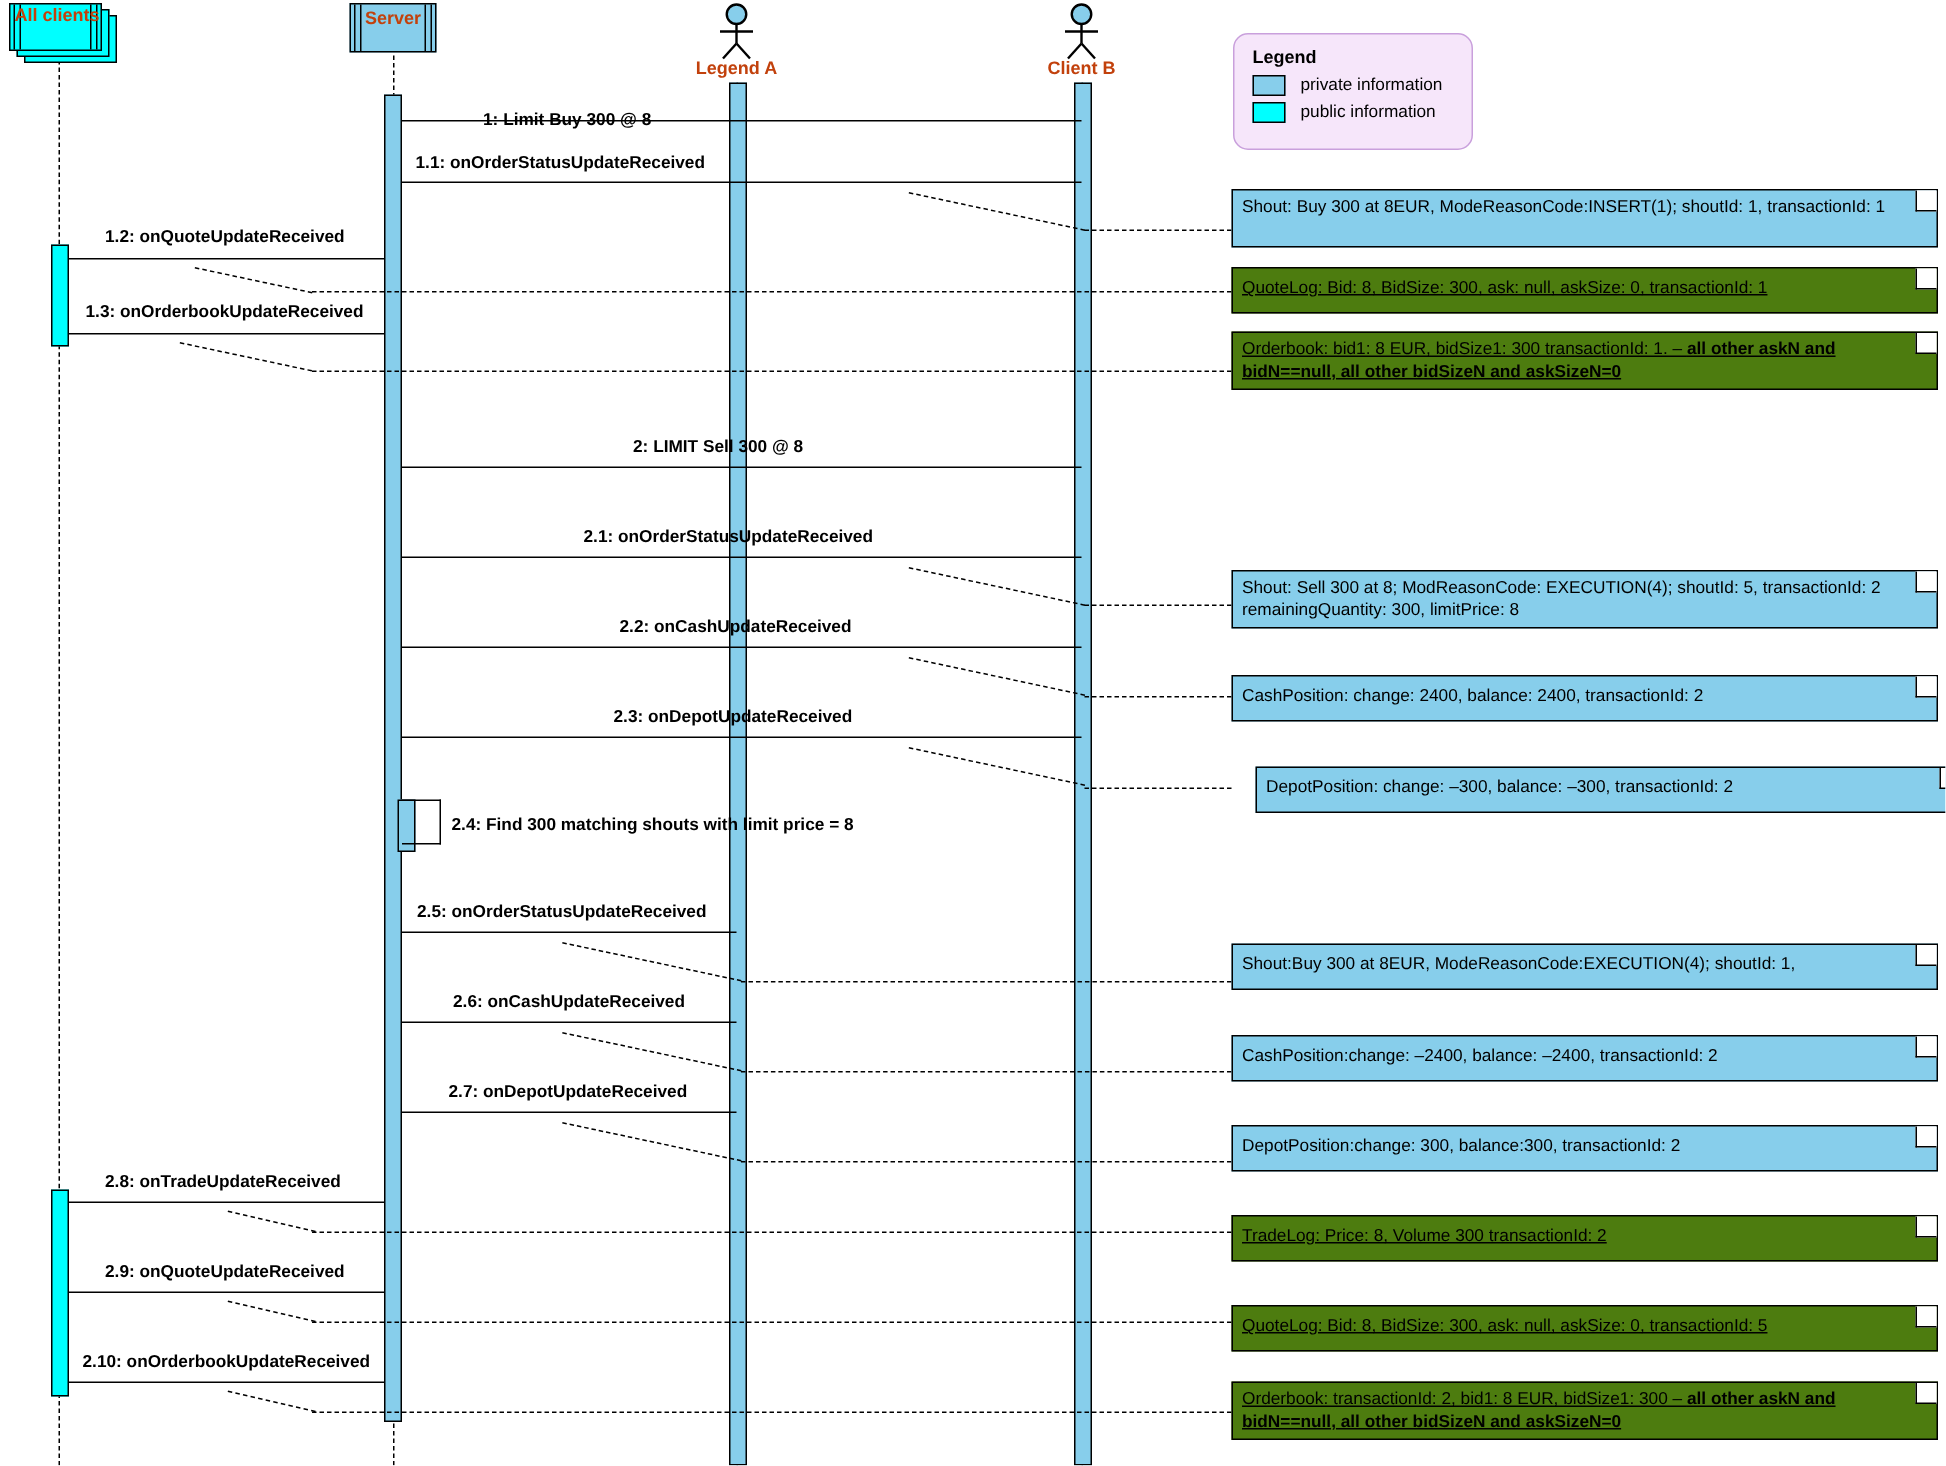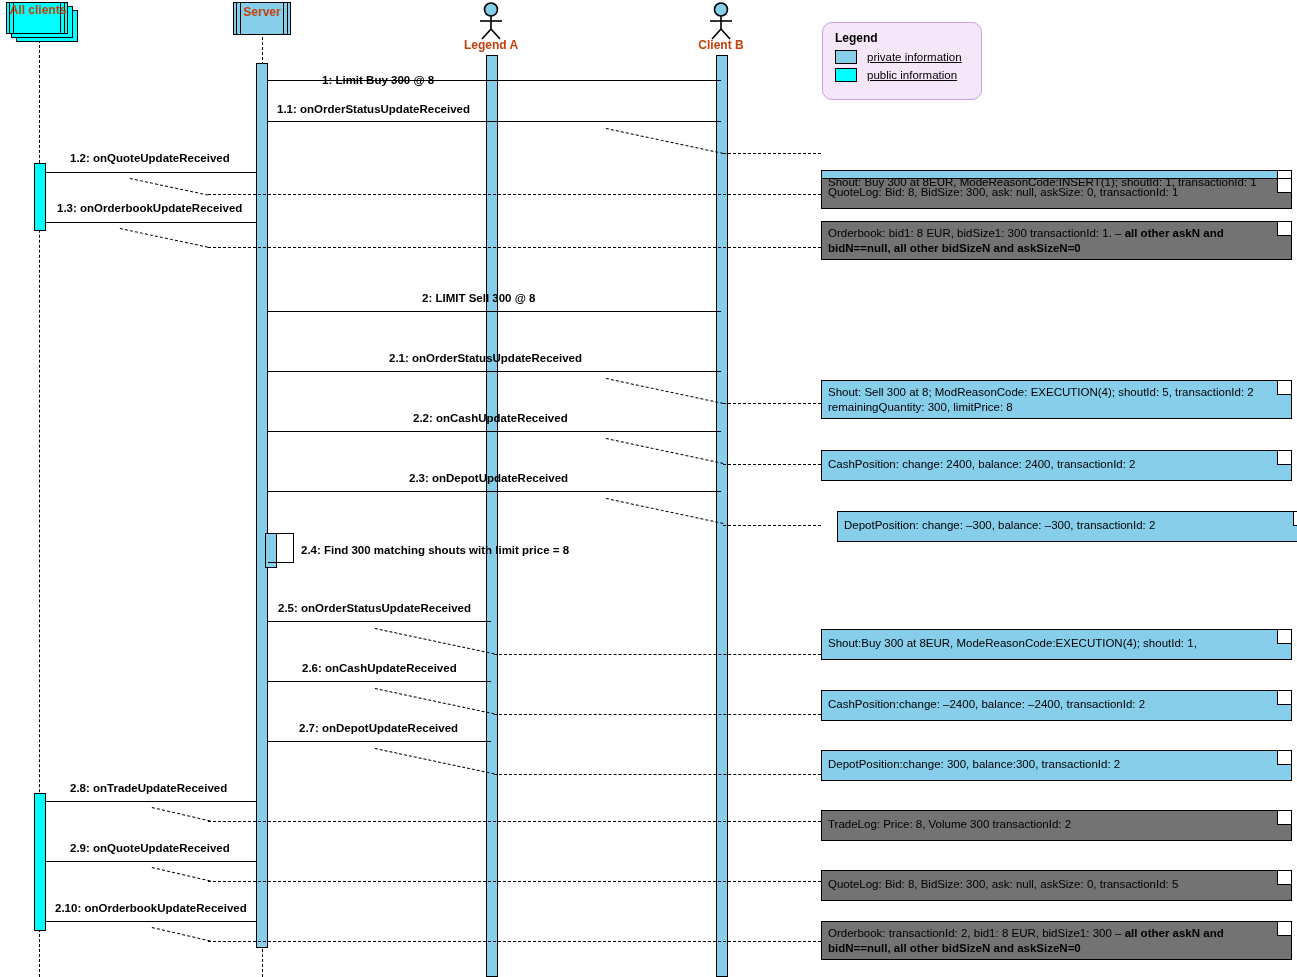--- a/index.html
+++ b/index.html
@@ -34,34 +34,34 @@
   .msglabel{position:absolute;font-size:11.5px;font-weight:bold;color:#000;white-space:nowrap;}
 
   .selfbox{position:absolute;box-sizing:border-box;border:1.5px solid #000;border-left:none;background:transparent;}
 
   
   .conn{position:absolute;height:0;border-top:1.5px dashed #000;transform-origin:0 0;}
 
   
   .note{position:absolute;box-sizing:border-box;border:1.5px solid #000;background:#87CEEB;
         font-size:11.5px;line-height:15px;color:#000;padding:4px 6px;}
-  .note.pub{background:#737373;}
+  .note.pub{background:#4d7c0f;text-decoration:underline;}
   .note .fold{position:absolute;top:0;right:0;width:14px;height:14px;
         background:#ffffff;border-left:1.5px solid #000;border-bottom:1.5px solid #000;
         box-sizing:border-box;}
   .note .foldline{position:absolute;top:0;right:0;width:0;height:0;
         border-bottom:14px solid transparent;border-right:14px solid #ffffff;}
   .note b{font-weight:bold;text-align:center;}
   .note .txt{position:relative;z-index:2;}
 
   
   .legend{position:absolute;box-sizing:border-box;background:#F6E6FA;border:1.5px solid #C9A0DC;
           border-radius:10px;padding:8px 12px;}
   .legend .title{font-size:12px;font-weight:bold;color:#000;margin-bottom:5px;}
-  .legend .row{display:flex;align-items:center;margin-top:4px;text-decoration:underline;}
+  .legend .row{display:flex;align-items:center;margin-top:4px;}
   .legend .sw{width:22px;height:14px;border:1.5px solid #000;box-sizing:border-box;margin-right:10px;}
   .legend .lbl{font-size:11.5px;color:#000;}
 </style>
 </head>
 <body>
 
 <div id="canvas">
 
   <div class="lifeline" style="left:39px;top:40px;height:937px;"></div>
   <div class="lifeline" style="left:262px;top:37px;height:940px;"></div>
@@ -222,21 +222,21 @@
   <div class="conn" style="left:208px;top:881px;width:613px;"></div>
 
   <div class="msgline" style="left:46px;top:921px;width:210px;"></div>
   <svg class="arrowhead" style="left:42px;top:911px;" width="22" height="22">
     <polyline points="20,1 2,10 20,19" fill="none" stroke="#000" stroke-width="1.6"></polyline>
   </svg>
   <div class="msglabel" style="left:55px;top:902px;">2.10: onOrderbookUpdateReceived</div>
   <div class="conn" style="left:152px;top:927px;width:60px;transform:rotate(13deg);"></div>
   <div class="conn" style="left:208px;top:941px;width:613px;"></div>
 
-  <div class="note" style="left:821px;top:126px;width:471px;height:39px;margin-top:44px;">
+  <div class="note" style="left:821px;top:126px;width:471px;height:39px;">
     <div class="foldline"></div>
     <div class="fold"></div>
     <div class="txt">Shout: Buy 300 at 8EUR, ModeReasonCode:INSERT(1); shoutId: 1, transactionId: 1</div>
   </div>
 
   <div class="note pub" style="left:821px;top:178px;width:471px;height:31px;">
     <div class="foldline"></div>
     <div class="fold"></div>
     <div class="txt" style="padding-top:2px;">QuoteLog: Bid: 8, BidSize: 300, ask: null, askSize: 0, transactionId: 1</div>
   </div>

